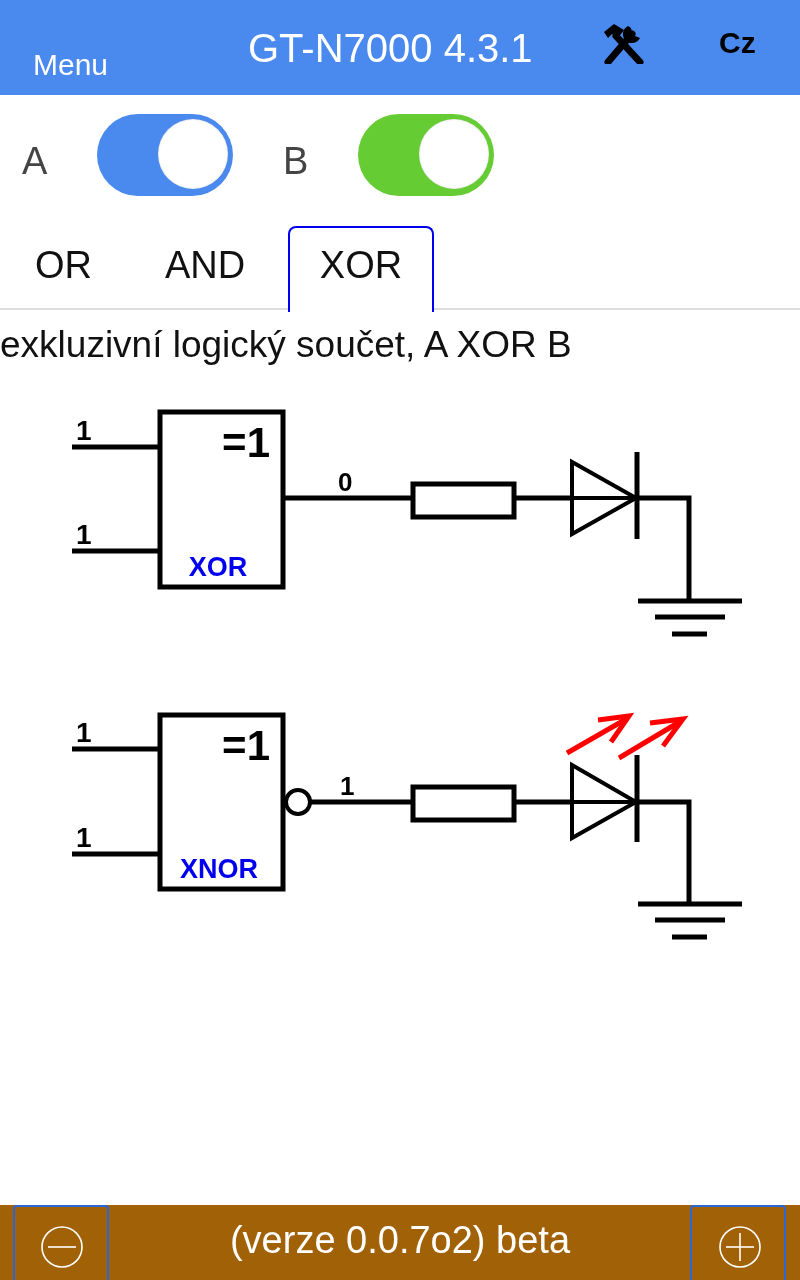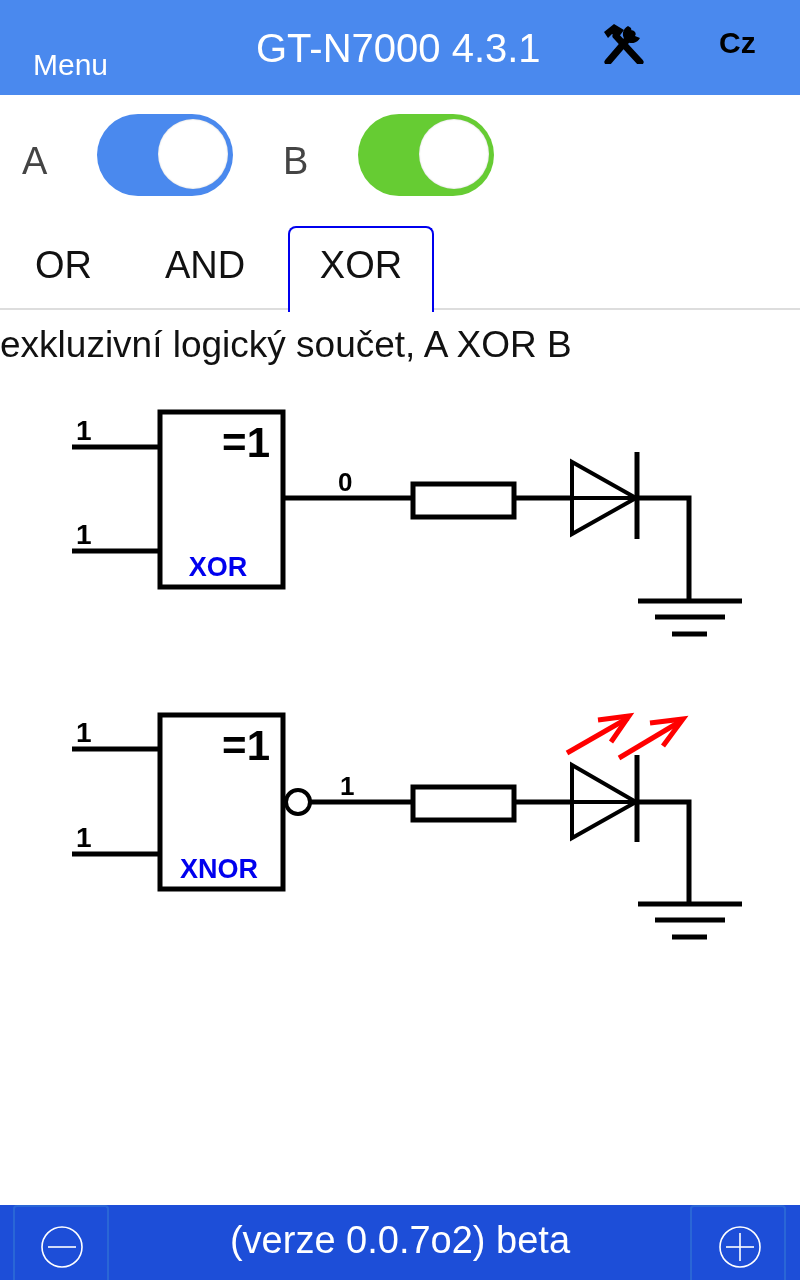--- a/index.html
+++ b/index.html
@@ -10,21 +10,21 @@
   }
   .topbar {
     position: absolute; left: 0; top: 0; width: 800px; height: 95px;
     background: #4a89ee;
   }
   .menu-btn {
     position: absolute; left: 33px; top: 22px; font-size: 30px; color: #fff;
     font-family: "Liberation Sans", sans-serif; cursor: pointer; margin-top: 26px;
   }
   .app-title {
-    position: absolute; left: 256px; top: 26px; font-size: 40px; color: #fff;
+    position: absolute; left: 248px; top: 26px; font-size: 40px; color: #fff;
   }
   .tools-icon {
     position: absolute; left: 600px; top: 22px; width: 46px; height: 42px; cursor: pointer;
   }
   .lang-btn {
     position: absolute; left: 719px; top: 26px; font-size: 30px; font-weight: bold; color: #000; cursor: pointer;
   }
   .switch-label {
     position: absolute; top: 140px; font-size: 38px; color: #444;
   }
@@ -48,21 +48,21 @@
     background: #fff; box-sizing: border-box;
   }
   .tab-active span {
     position: absolute; left: 0; right: 0; top: 16px; text-align: center; font-size: 38px; color: #111;
   }
   .description {
     position: absolute; left: 0; width: 800px; top: 324px; text-align: left; font-size: 37px; color: #111;
   }
   svg.circuit { position: absolute; left: 0; top: 0; }
   .bottombar {
-    position: absolute; left: 0; top: 1205px; width: 800px; height: 75px; background: #1d4ed8;
+    position: absolute; left: 0; top: 1205px; width: 800px; height: 75px; background: #a16207;
   }
   .bottom-btn {
     position: absolute; top: 0; width: 96px; height: 75px;
     border: 2px solid #2a66d6; border-bottom: none; border-radius: 4px 4px 0 0; box-sizing: border-box;
     cursor: pointer;
   }
   .version {
     position: absolute; left: 0; width: 800px; top: 14px; text-align: center; font-size: 38px; color: #fff;
   }
 </style>

